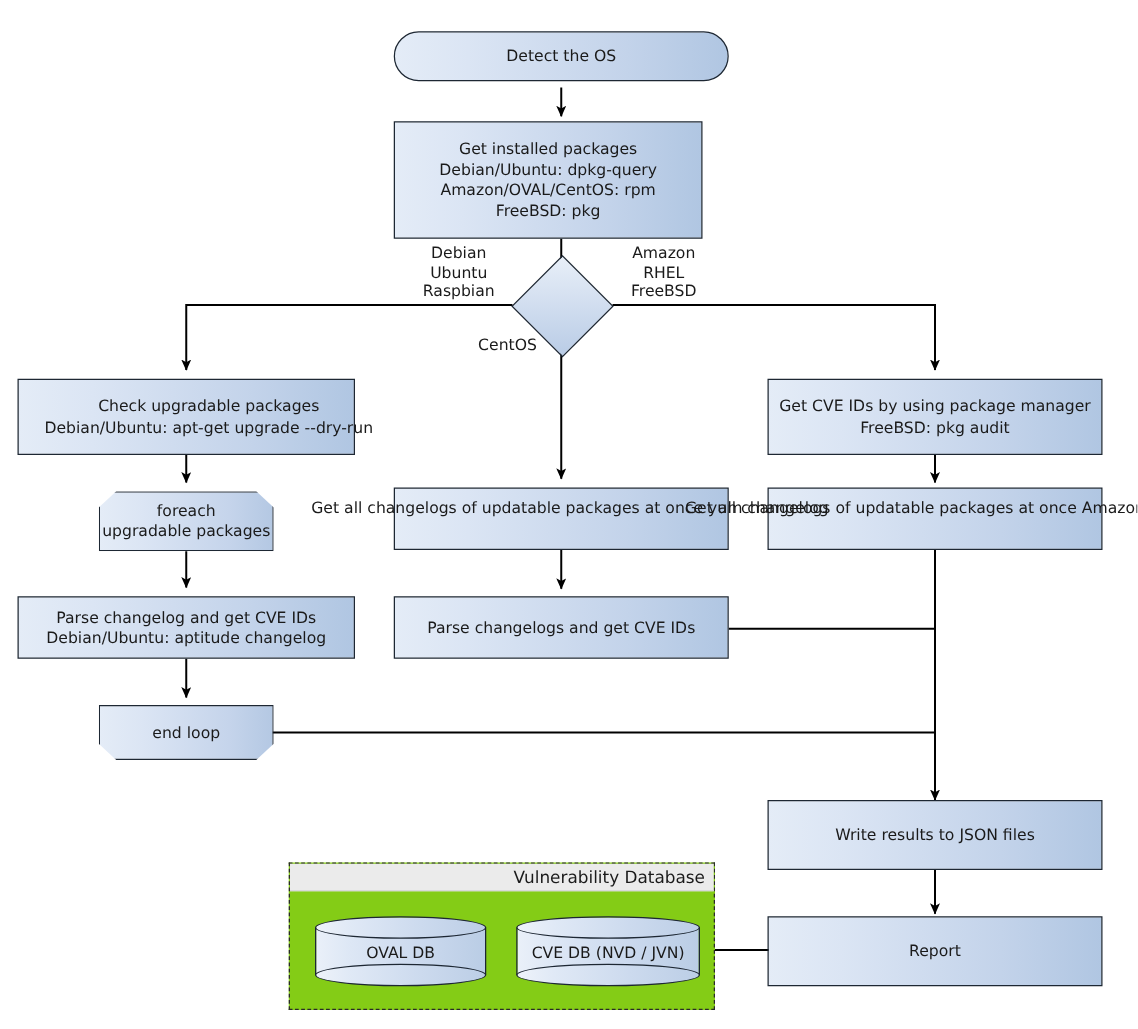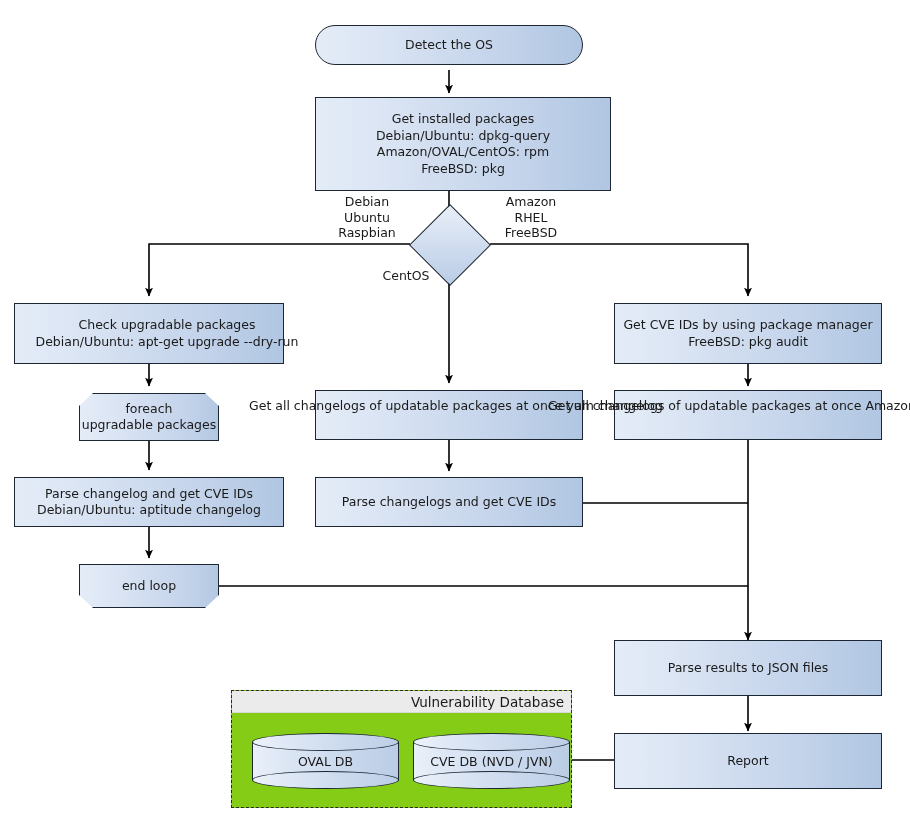--- a/index.html
+++ b/index.html
@@ -111,21 +111,20 @@
     align-items:center;
     justify-content:flex-end;
     padding-right:7px;
     font-size:13.5px;
     color:#1a1a1a;
   }
 
   
   .cylinder{
     position:absolute;
-    padding-left:10px;
   }
   .cyl-body{
     position:absolute;
     left:0; right:0;
     top:9px; bottom:9px;
     background:linear-gradient(to right,#eaf0f9 0%,#dde7f5 20%,#cbd9ee 62%,#bacde5 100%);
     border-left:1.4px solid #1d2733;
     border-right:1.4px solid #1d2733;
   }
   .cyl-top,.cyl-bottom{
@@ -192,21 +191,21 @@
       <path d="M748,696 L748,731" marker-end="url(#arrow)"></path>
 
       <path d="M572,760 L615,760"></path>
     </g>
   </svg>
 
   <div class="node" style="left:315px;top:25px;width:268px;height:40px;border-radius:26px;">
     <span class="lbl">Detect the OS</span>
   </div>
 
-  <div class="node" style="left:315px;top:97px;width:296px;height:94px;flex-direction:column;">
+  <div class="node" style="left:315px;top:97px;width:247px;height:94px;flex-direction:column;">
     <span class="lbl">Get installed packages</span>
     <span class="lbl">Debian/Ubuntu: dpkg-query</span>
     <span class="lbl">Amazon/OVAL/CentOS: rpm</span>
     <span class="lbl">FreeBSD: pkg</span>
   </div>
 
   <div class="diamond" style="left:421px;top:216px;width:56px;height:56px;"></div>
 
   <div class="edge-label" style="left:327px;top:194px;width:80px;">Debian
 Ubuntu
@@ -254,21 +253,21 @@
     <span class="lbl">FreeBSD: pkg audit</span>
   </div>
 
   <div class="node" style="left:614px;top:390px;width:268px;height:50px;"></div>
   <div class="overflow-label" style="left:548px;top:398px;width:400px;">
     <span class="lbl">Get all changelogs of updatable packages at once</span>
     <span class="lbl">Amazon / RHEL: yum changelog</span>
   </div>
 
   <div class="node" style="left:614px;top:640px;width:268px;height:56px;">
-    <span class="lbl">Parse results to JSON files</span>
+    <span class="lbl">Write results to JSON files</span>
   </div>
 
   <div class="node" style="left:614px;top:733px;width:268px;height:56px;">
     <span class="lbl">Report</span>
   </div>
 
   <div class="group-box" style="left:231px;top:690px;width:341px;height:118px;">
     <div class="group-title-bar">Vulnerability Database</div>
 
     <div class="cylinder" style="left:20px;top:42px;width:137px;height:56px;">

